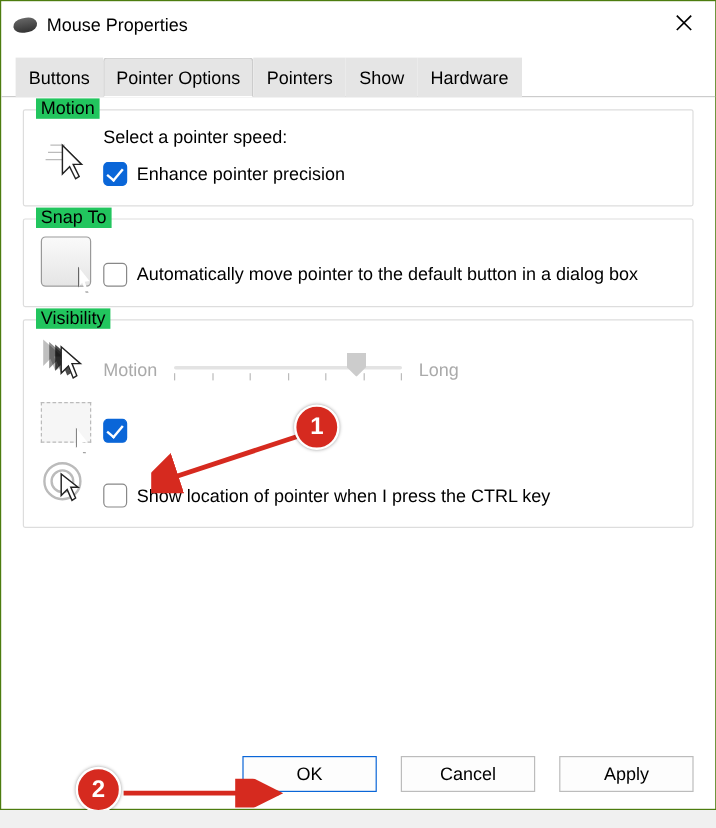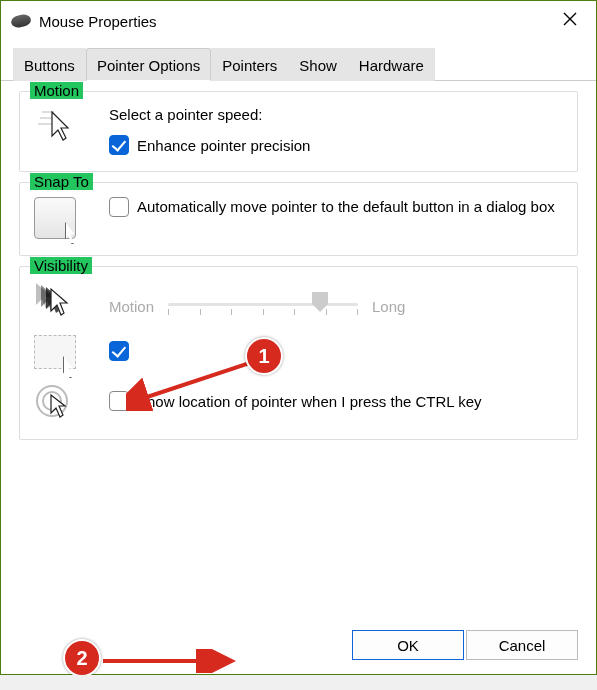--- a/index.html
+++ b/index.html
@@ -30,21 +30,21 @@
   }
   .content { padding: 10px 18px 0 18px; }
   .group {
     border: 1px solid #ddd; border-radius: 2px; padding: 14px 14px 16px 14px; margin-bottom: 10px;
     position: relative;
   }
   .group-label {
     position: absolute; top: -10px; left: 10px; background: #22c55e; padding: 0 4px;
     font-size: 15px; color: #000;
   }
-  .row { display: flex; align-items: flex-start; gap: 27px; }
+  .row { display: flex; align-items: flex-end; gap: 4px; }
   .icon-col { width: 48px; flex: none; }
   .ctl-col { flex: 1; }
   .label { font-size: 15px; color: #000; }
   .label.disabled { color: #aaa; }
   .slider-row { display: flex; align-items: center; gap: 14px; margin-top: 12px; }
   .slider-track {
     position: relative; width: 190px; height: 26px;
   }
   .track-line {
     position: absolute; top: 10px; left: 0; right: 0; height: 3px; background: #c8c8c8; border-radius: 2px;
@@ -83,21 +83,21 @@
   .motion-cursor svg, .trails-cursor svg, .ring-cursor svg { width: 40px; height: 40px; }
   .hidecursor-icon {
     width: 42px; height: 34px; border: 1px dashed #bbb; background: #f6f6f6; position: relative;
   }
   .hidecursor-icon::after {
     content: ""; position: absolute; right: -4px; bottom: -10px; width: 14px; height: 20px;
     background: #fff; border: 1px solid #666;
     clip-path: polygon(0 0, 60% 55%, 35% 58%, 55% 100%, 40% 100%, 22% 62%, 0 80%);
   }
   .footer {
-    position: absolute; bottom: 14px; right: 18px; display: flex; gap: 2px; align-items: flex-end;
+    position: absolute; bottom: 14px; right: 18px; display: flex; gap: 20px; align-items: flex-end;
   }
   .btn {
     width: 112px; height: 30px; border: 1px solid #bcbcbc; background: #fdfdfd; font-size: 15px;
     display: flex; align-items: center; justify-content: center;
   }
   .btn.primary { border: 1.5px solid #0a66d8; }
   
   .ann-badge {
     position: absolute; width: 38px; height: 38px; border-radius: 50%; background: #d62a1f;
     color: #fff; font-weight: bold; font-size: 20px; display: flex; align-items: center; justify-content: center;
@@ -243,20 +243,21 @@
         </div>
       </div>
 
     </div>
 
   </div>
 
   <div class="footer">
     <div class="btn primary">OK</div>
     <div class="btn">Cancel</div>
+    <div class="btn">Apply</div>
   </div>
 
   <div class="ann-badge" style="left:244px; top:336px;">1</div>
   <svg class="ann-arrow" style="left:125px; top:350px;" width="150" height="60">
     <defs>
         <marker id="ah1" markerWidth="12" markerHeight="12" refX="2" refY="5" orient="auto">
       <path d="M0 0 L10 5 L0 10 Z" fill="#d62a1f"></path>
         </marker>
       </defs>
     <line x1="130" y1="10" x2="15" y2="48" stroke="#d62a1f" stroke-width="4" marker-end="url(#ah1)"></line>

